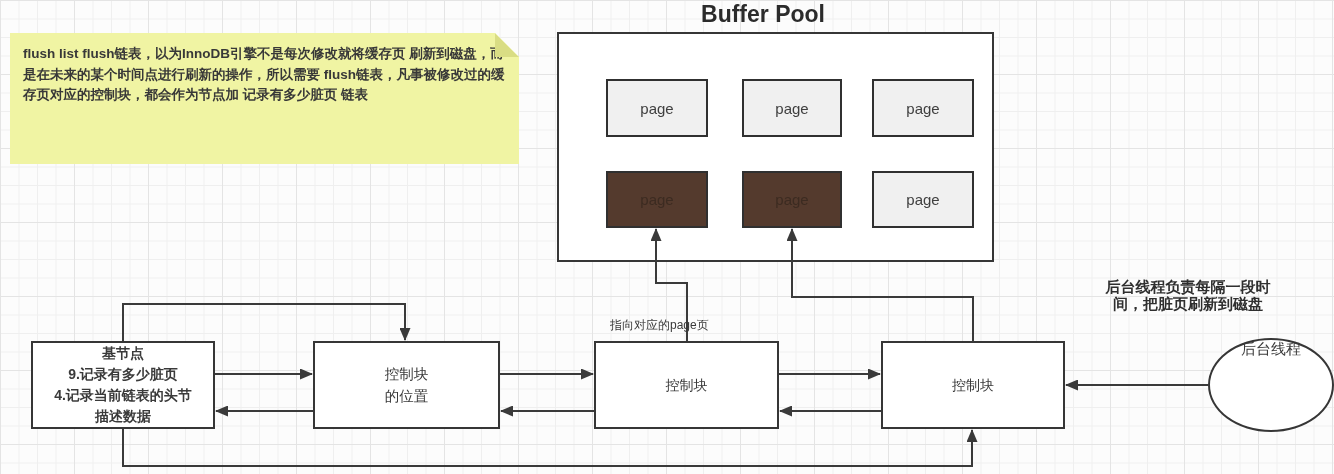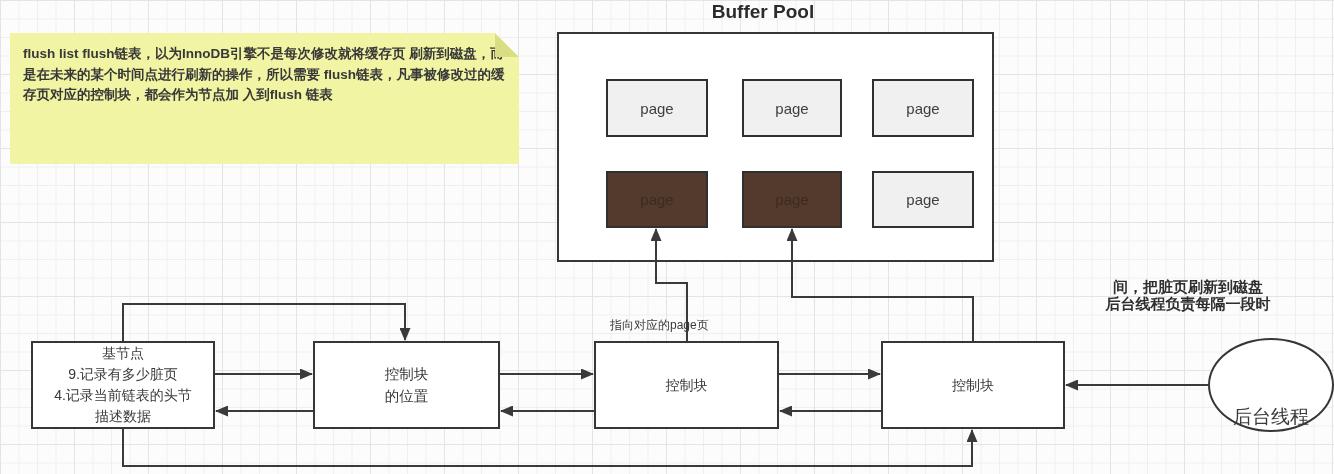--- a/index.html
+++ b/index.html
@@ -32,21 +32,21 @@
     clip-path:polygon(0 0,100% 100%,0 100%);
   }
   .note-text{
     padding:11px 13px 0 13px;
     font-size:13.5px;line-height:20.5px;font-weight:bold;color:#383838;
   }
 
   
   .bp-title{
     position:absolute;left:663px;top:1px;width:200px;text-align:center;
-    font-size:19px;font-weight:bold;color:#2b2b2b;z-index:2;
+    font-size:23px;font-weight:bold;color:#2b2b2b;z-index:2;
   }
   .buffer-pool{
     position:absolute;left:557px;top:32px;width:437px;height:230px;
     background:#fff;border:2px solid #363636;box-sizing:border-box;z-index:2;
   }
   .page-box{
     position:absolute;box-sizing:border-box;
     background:#f0f0f0;border:2px solid #303030;
     display:flex;align-items:center;justify-content:center;
     font-size:15px;color:#3f3f3f;
@@ -60,30 +60,30 @@
   .pg6{left:313px;top:137px;width:102px;height:57px;}
 
   
   .node{
     position:absolute;box-sizing:border-box;
     background:#fff;border:2px solid #363636;
     display:flex;flex-direction:column;align-items:center;justify-content:center;
     font-size:14px;line-height:21px;color:#3a3a3a;text-align:center;
     z-index:2;
   }
-  .base-node{left:31px;top:341px;width:184px;height:88px;}
+  .base-node{left:31px;top:341px;width:184px;height:88px;font-weight:bold;}
   .cb1{left:313px;top:341px;width:187px;height:88px;font-size:14.5px;line-height:22px;}
   .cb2{left:594px;top:341px;width:185px;height:88px;}
   .cb3{left:881px;top:341px;width:184px;height:88px;}
   .ellipse{
     position:absolute;left:1208px;top:338px;width:126px;height:94px;
     background:#fff;border:2px solid #363636;border-radius:50%;
     box-sizing:border-box;
-    display:flex;align-items:flex-end;justify-content:center;
-    font-size:19px;color:#3a3a3a;z-index:2;
+    display:flex;align-items:flex-start;justify-content:center;
+    font-size:15px;color:#3a3a3a;z-index:2;
   }
 
   
   .pointer-label{
     position:absolute;left:610px;top:317px;width:150px;
     font-size:12px;color:#3a3a3a;z-index:6;white-space:nowrap;
   }
   .bg-thread-note{
     position:absolute;left:1088px;top:278px;width:200px;
     font-size:15px;line-height:17px;font-weight:bold;color:#2f2f2f;
@@ -123,21 +123,21 @@
     <line x1="881" y1="411" x2="780" y2="411" marker-end="url(#ah)"></line>
 
     <line x1="1208" y1="385" x2="1066" y2="385" marker-end="url(#ah)"></line>
   </svg>
 
   <div class="note">
     <div class="note-text">
       <span style="">flush list flush链表，以为InnoDB引擎不是每次修改就将缓存页</span>
       <span style="">刷新到磁盘，而是在未来的某个时间点进行刷新的操作，所以需要</span>
       <span style="">flush链表，凡事被修改过的缓存页对应的控制块，都会作为节点加</span>
-      <span style="">入到flush 链表</span>
+      <span style="">记录有多少脏页 链表</span>
     </div>
     <div class="note-fold"></div>
   </div>
 
   <div class="bp-title">Buffer Pool</div>
   <div class="buffer-pool">
     <div class="page-box pg1">page</div>
     <div class="page-box pg2">page</div>
     <div class="page-box pg3">page</div>
     <div class="page-box pg4 dirty">page</div>
@@ -165,17 +165,17 @@
     <div>控制块</div>
   </div>
 
   <div class="ellipse">
     <div>后台线程</div>
   </div>
 
   <div class="pointer-label">指向对应的page页</div>
 
   <div class="bg-thread-note">
+    <div>后台线程负责每隔一段时</div>
     <div>间，把脏页刷新到磁盘</div>
-    <div>后台线程负责每隔一段时</div>
   </div>
 
 </div>
 
 </body></html>

